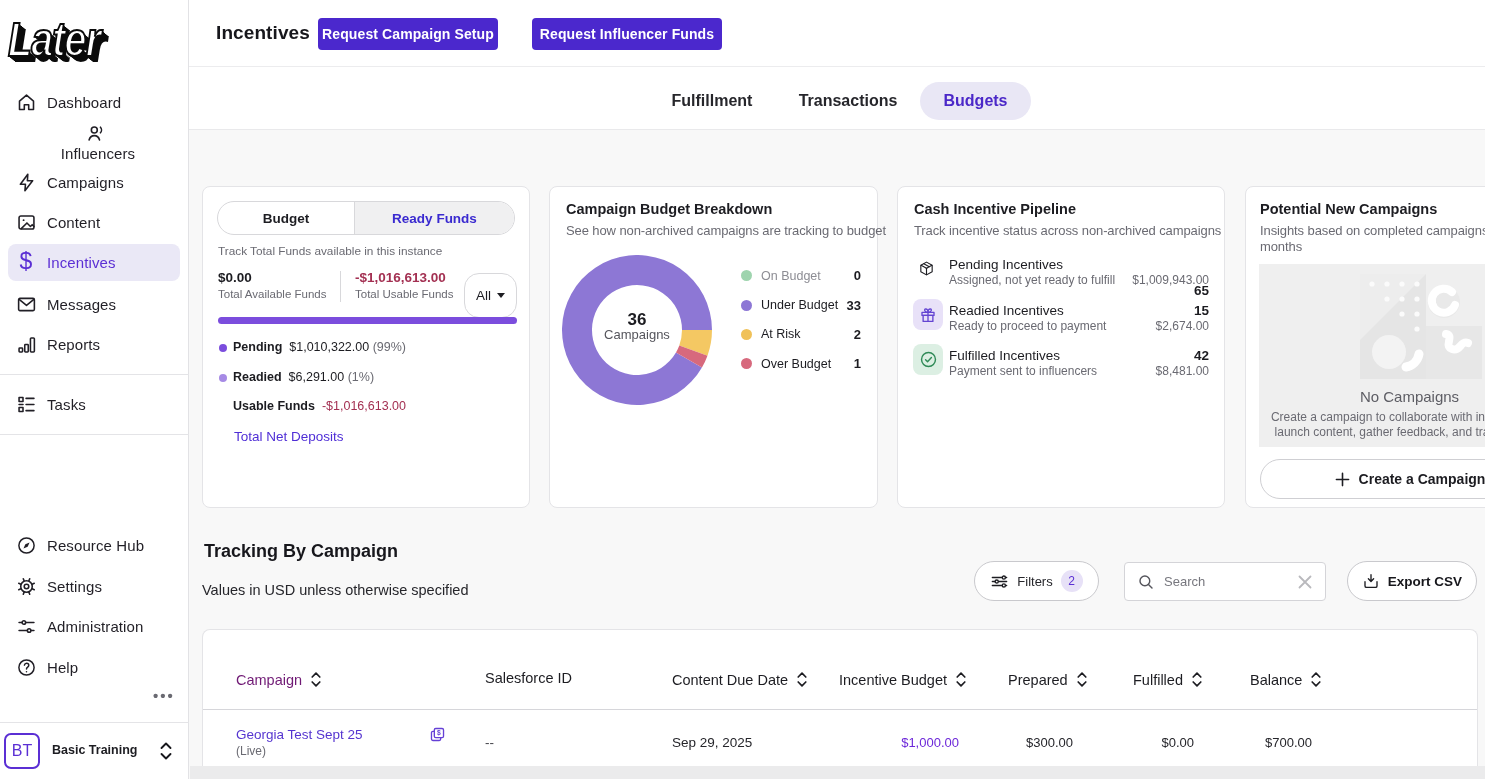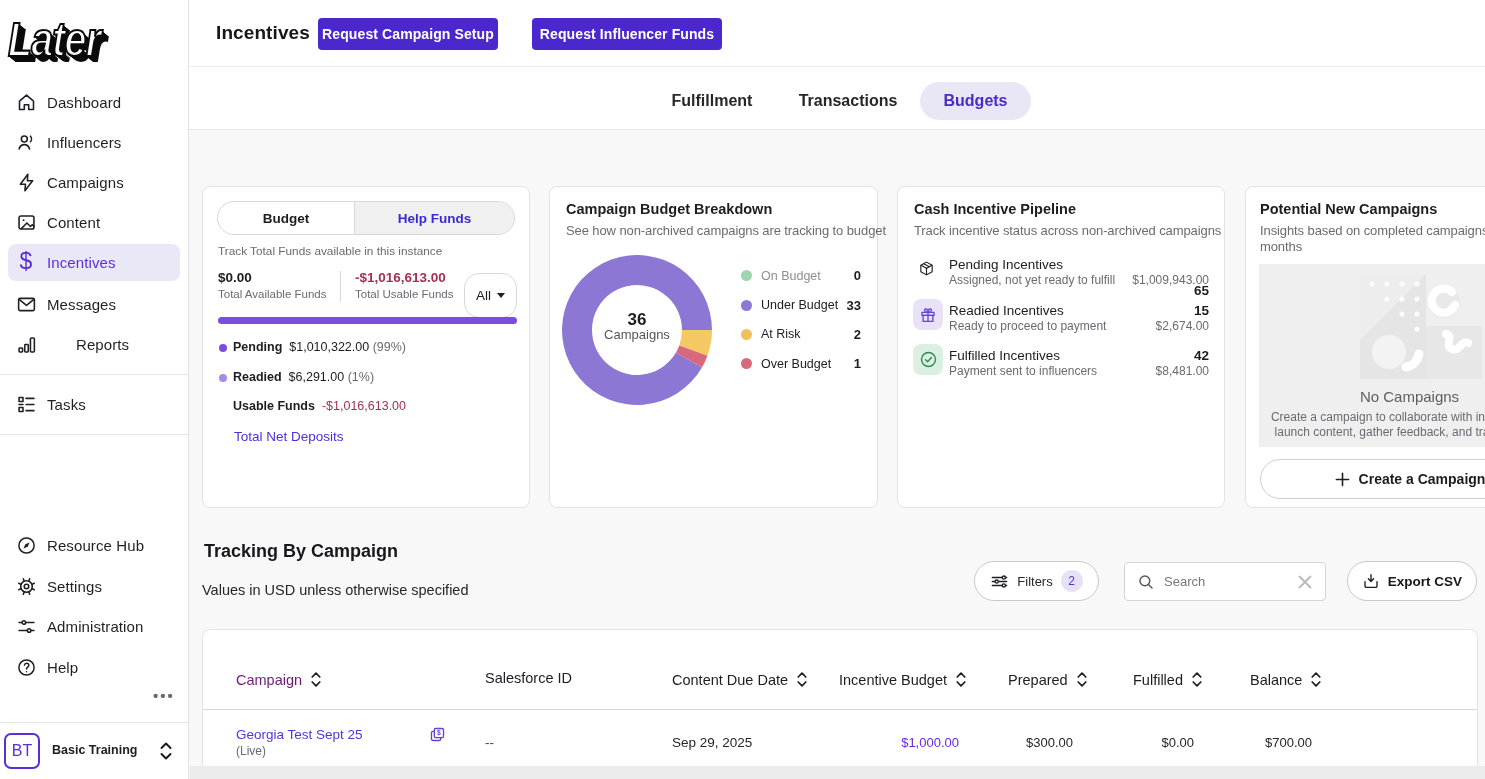--- a/index.html
+++ b/index.html
@@ -38,21 +38,21 @@
     <span style="display:inline-block; transform:scaleX(.82); transform-origin:left top; font-size:48px; font-weight:700; font-style:italic; color:#fff; letter-spacing:-1px; line-height:1; -webkit-text-stroke:2.2px #0b0b0b; text-shadow:1.5px 1.5px 0 #0b0b0b,3px 3px 0 #0b0b0b,4.5px 4px 0 #0b0b0b,6px 5px 0 #0b0b0b,7.5px 6px 0 #0b0b0b;">Later</span>
   </div>
   <div class="navitem" style="top:82px;">
         <div class="nico">
           <svg width="21" height="21" viewBox="0 0 24 24" fill="none" stroke="currentColor" stroke-width="1.8" stroke-linejoin="round" stroke-linecap="round">
             <path d="M4 10.5 L12 3.5 L20 10.5 V20 H14.5 V14.5 H9.5 V20 H4 Z"></path>
           </svg>
         </div>
         <div class="nlabel">Dashboard</div>
       </div>
-  <div class="navitem" style="top:122px;">
+  <div class="navitem" style="top:122px;flex-direction:column;">
         <div class="nico">
           <svg width="21" height="21" viewBox="0 0 24 24" fill="none" stroke="currentColor" stroke-width="1.8" stroke-linecap="round">
             <circle cx="9.5" cy="8" r="3.4"></circle>
             <path d="M3.5 19.5c.9-3.4 3.1-5.1 6-5.1s5.1 1.7 6 5.1"></path>
             <path d="M16.5 4.8c1.6 1.7 1.6 4.7 0 6.4"></path>
           </svg>
         </div>
         <div class="nlabel">Influencers</div>
       </div>
   <div class="navitem" style="top:162px;">
@@ -81,21 +81,21 @@
       </div>
   <div class="navitem" style="top:284px;">
         <div class="nico">
           <svg width="21" height="21" viewBox="0 0 24 24" fill="none" stroke="currentColor" stroke-width="1.8" stroke-linejoin="round" stroke-linecap="round">
             <rect x="3" y="5" width="18" height="14" rx="1.5"></rect>
             <path d="M3.6 6.2 L12 13 L20.4 6.2"></path>
           </svg>
         </div>
         <div class="nlabel">Messages</div>
       </div>
-  <div class="navitem" style="top:324px;gap:29px;">
+  <div class="navitem" style="top:324px;">
         <div class="nico">
           <svg width="21" height="21" viewBox="0 0 24 24" fill="none" stroke="currentColor" stroke-width="1.8" stroke-linejoin="round">
             <rect x="3.5" y="16" width="4" height="4.5" rx="0.8"></rect>
             <rect x="10" y="12" width="4" height="8.5" rx="0.8"></rect>
             <rect x="16.5" y="4.5" width="4.5" height="16" rx="1"></rect>
           </svg>
         </div>
         <div class="nlabel">Reports</div>
       </div>
   <div class="sdiv" style="top:374px;"></div>
@@ -169,21 +169,21 @@
 <div id="tabs"></div>
 <div class="tab" style="left:664px; width:96px;">Fulfillment</div>
 <div class="tab" style="left:790px; width:116px;">Transactions</div>
 <div class="tab sel" style="left:920px; width:111px;">Budgets</div>
 
 <div id="content"></div>
 
 <div class="card" style="left:202px; width:328px;">
   <div class="abs" style="left:14px; top:14px; width:298px; height:34px; border:1px solid #d8d8db; border-radius:17px; display:flex; overflow:hidden; background:#fff;">
     <div style="width:136px; display:flex; align-items:center; justify-content:center; font-size:13.5px; font-weight:700; color:#1d1d22;">Budget</div>
-    <div style="flex:1; display:flex; align-items:center; justify-content:center; font-size:13.5px; font-weight:700; color:#3a2ad0; background:#f0f0f1; border-left:1px solid #d8d8db;">Help Funds</div>
+    <div style="flex:1; display:flex; align-items:center; justify-content:center; font-size:13.5px; font-weight:700; color:#3a2ad0; background:#f0f0f1; border-left:1px solid #d8d8db;">Ready Funds</div>
   </div>
   <div class="abs gray" style="left:15px; top:57px; font-size:11.8px;">Track Total Funds available in this instance</div>
   <div class="abs" style="left:15px; top:83px; font-size:13.5px; font-weight:700;">$0.00</div>
   <div class="abs gray" style="left:15px; top:101px; font-size:11.5px;">Total Available Funds</div>
   <div class="abs" style="left:137px; top:84px; width:1px; height:31px; background:#d8d8db;"></div>
   <div class="abs" style="left:152px; top:83px; font-size:13.5px; font-weight:700; color:#a33052;">-$1,016,613.00</div>
   <div class="abs gray" style="left:152px; top:101px; font-size:11.5px;">Total Usable Funds</div>
   <div class="abs" style="left:261px; top:86px; width:53px; height:45px; border:1px solid #d8d8db; border-radius:15px; display:flex; align-items:center; justify-content:center; gap:6px; font-size:13.5px; font-weight:400;">All <span style="width:0;height:0;border-left:4.5px solid transparent;border-right:4.5px solid transparent;border-top:5.5px solid #1d1d22;"></span></div>
   <div class="abs" style="left:15px; top:130px; width:299px; height:7px; border-radius:4px; background:#7b4ddd;"></div>
   <div class="abs" style="left:16px; top:157px; width:8px; height:8px; border-radius:50%; background:#7b4ddd;"></div>

